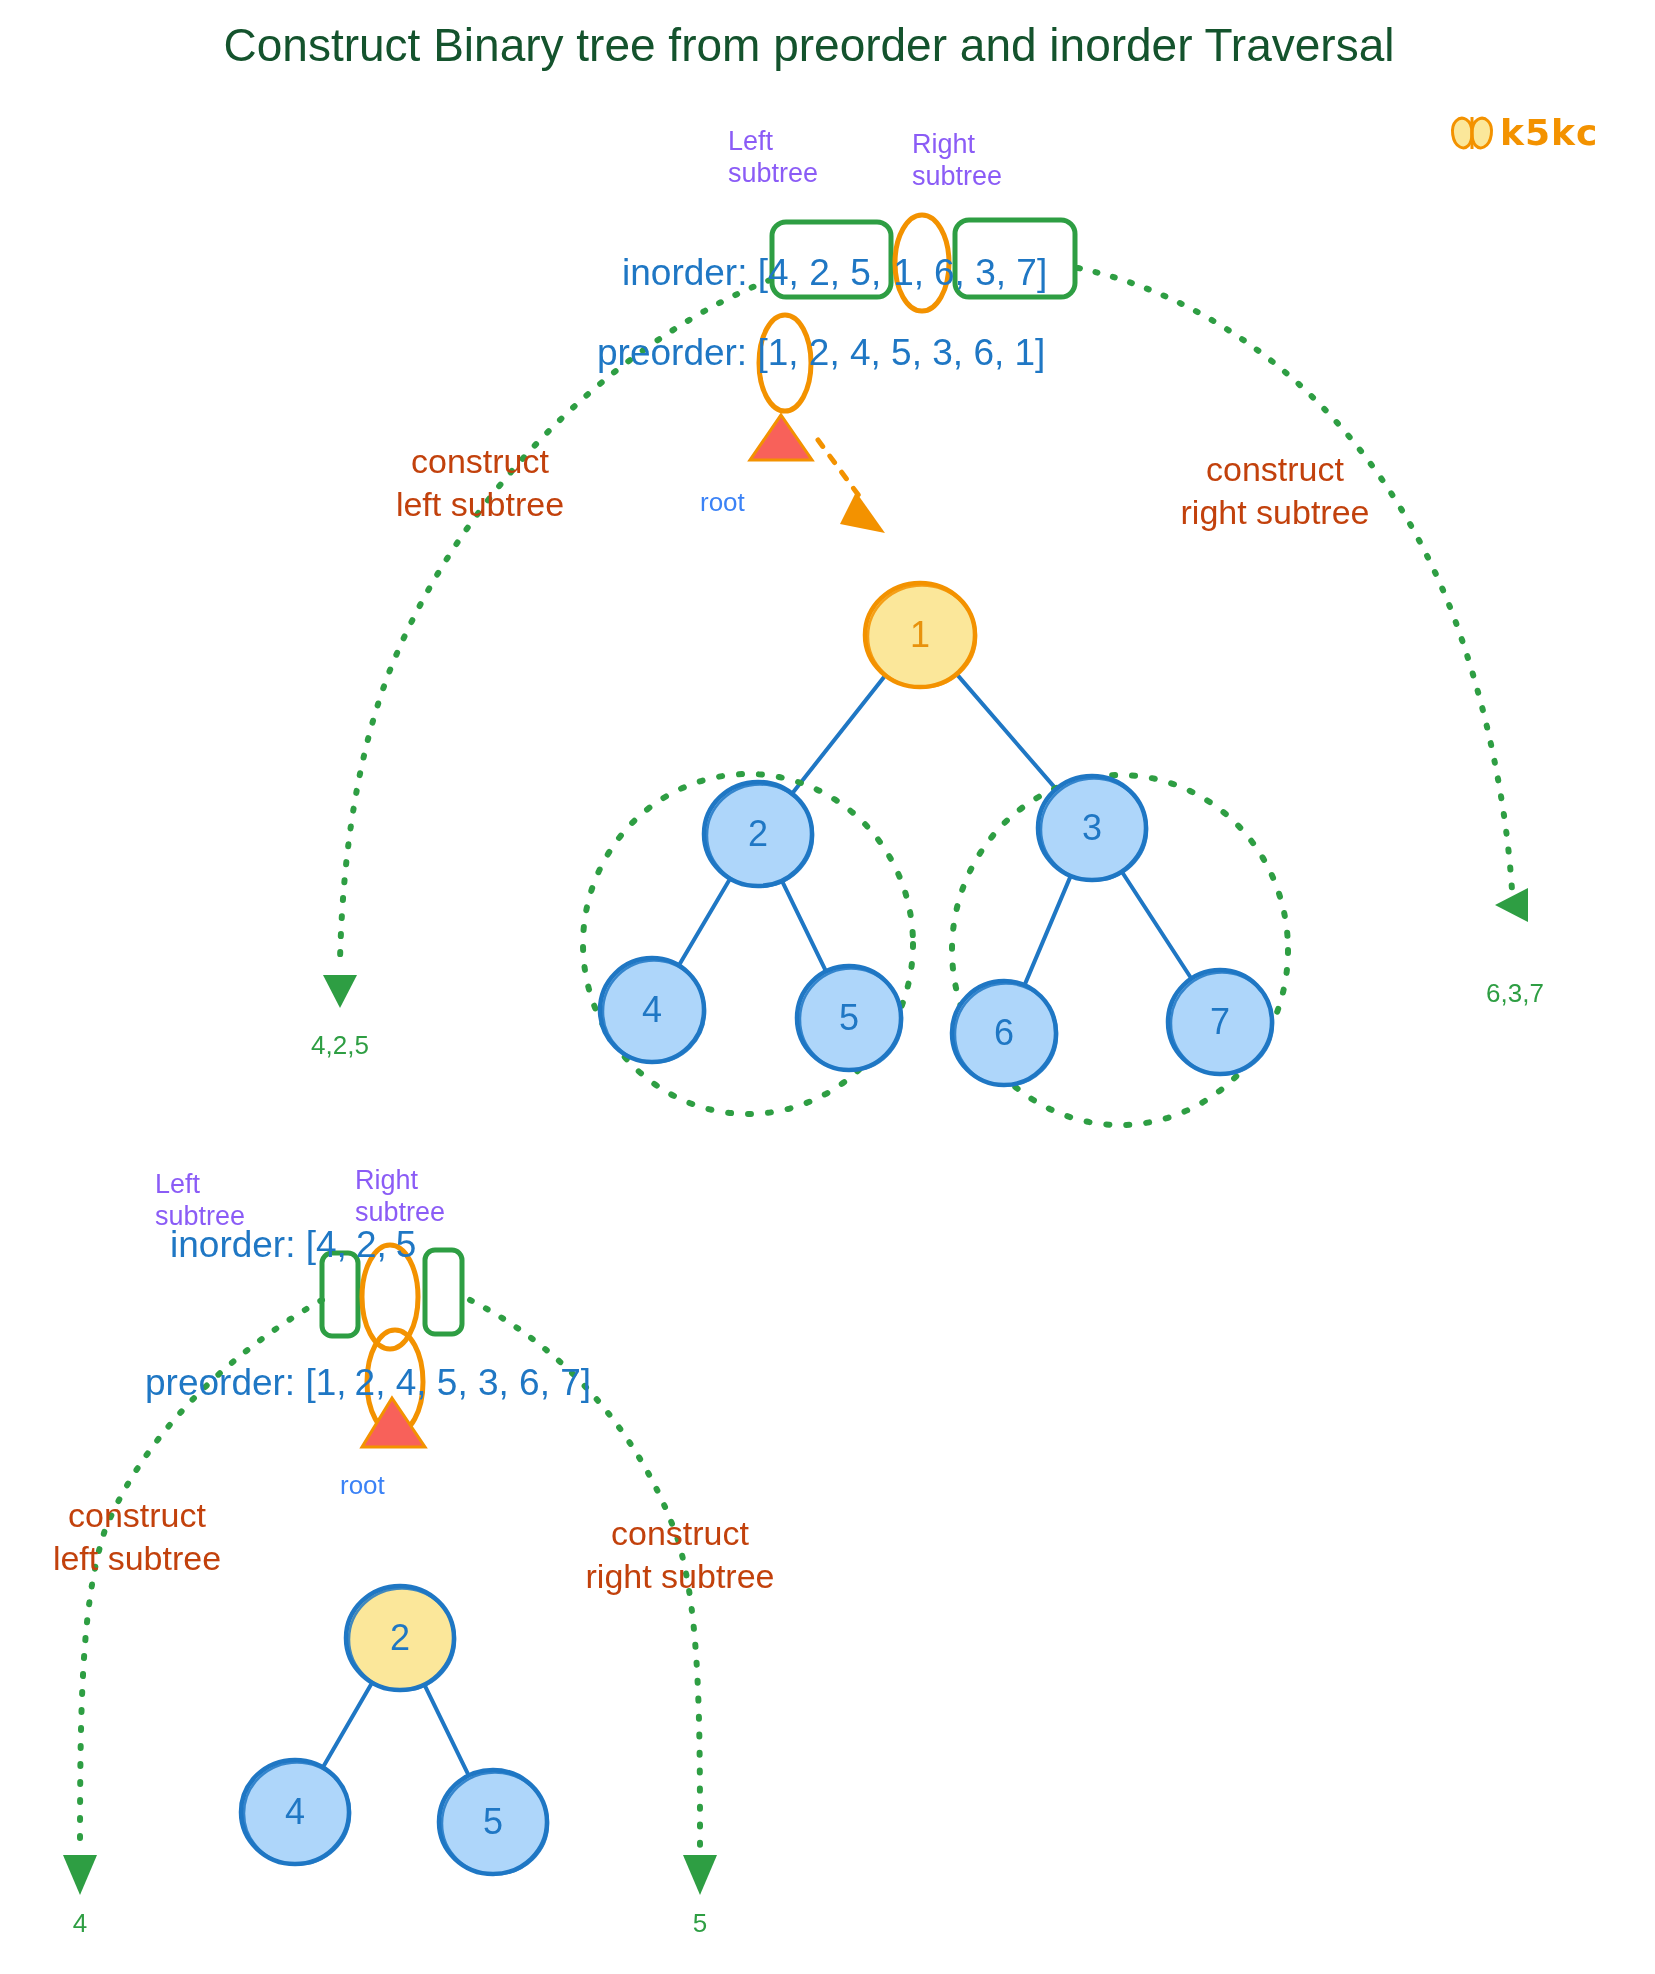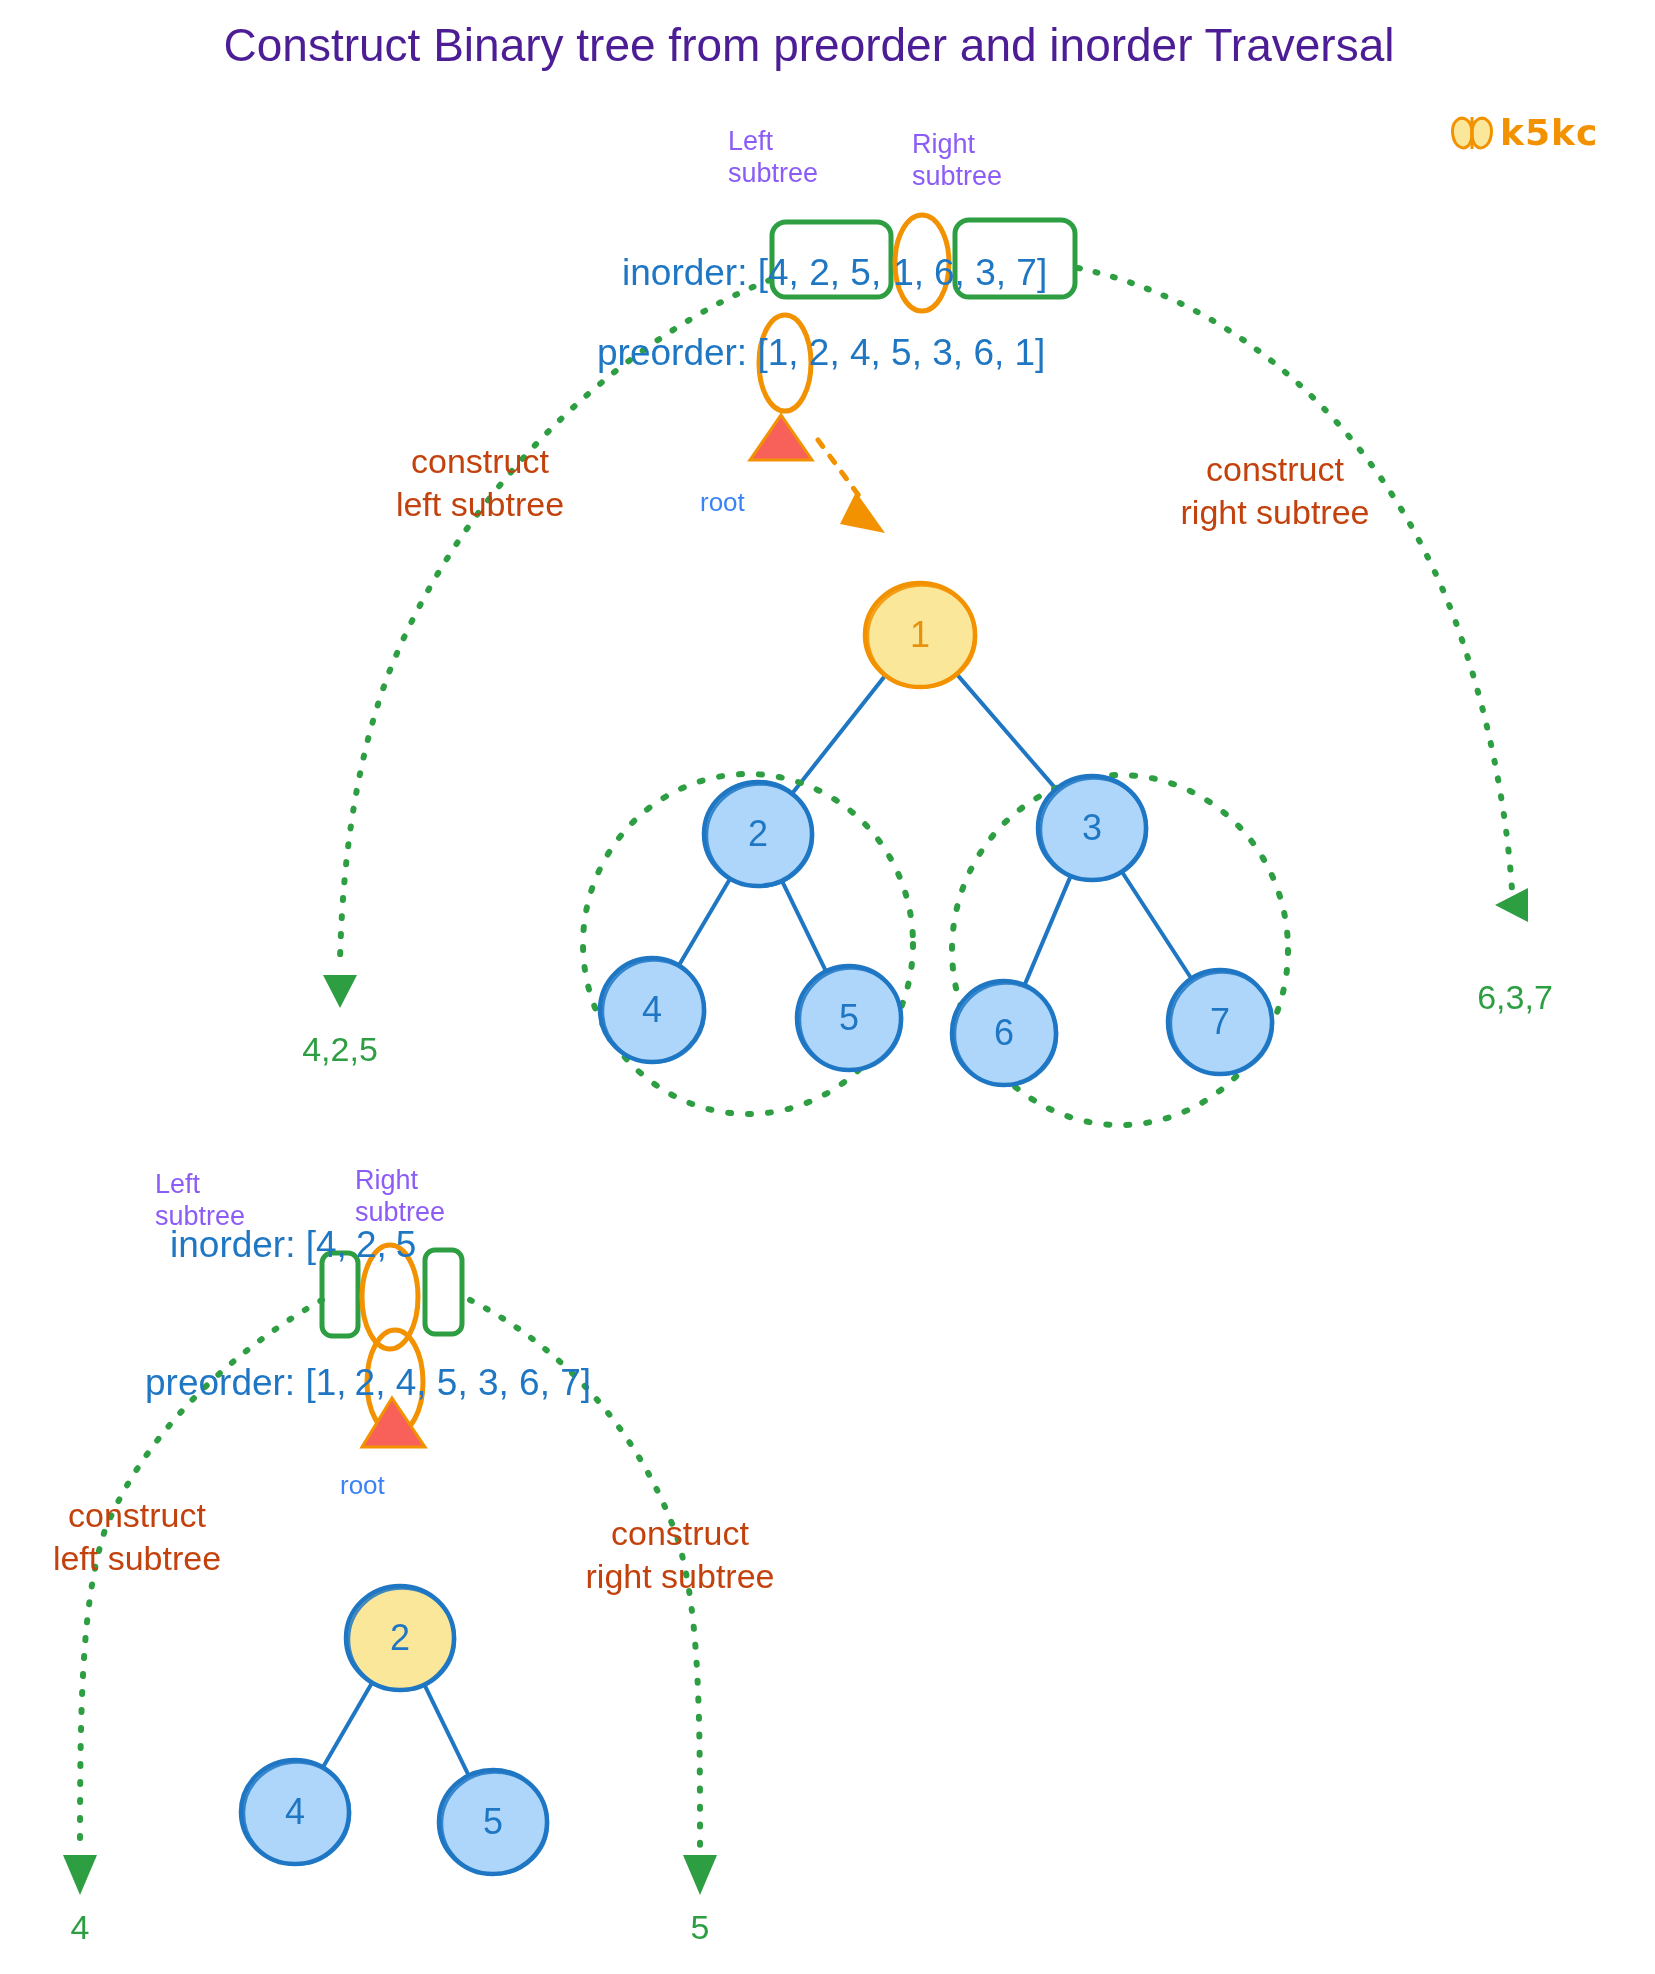--- a/index.html
+++ b/index.html
@@ -20,21 +20,21 @@
     width: 1655px;
     height: 1974px;
   }
   .abs { position: absolute; }
 
   .title {
     left: 0; top: 18px;
     width: 1618px;
     text-align: center;
     font-size: 46px;
-    color: #4c1d95;
+    color: #14532d;
     letter-spacing: 0px;
     white-space: nowrap;
   }
 
   .logo-wrap {
     left: 1448px; top: 112px;
     display: flex;
     align-items: center;
     gap: 4px;
   }
@@ -54,21 +54,21 @@
   }
   .green-big {
     color: #c2410c;
     font-size: 34px;
     text-align: center;
     line-height: 1.25;
     white-space: nowrap;
   }
   .green-result {
     color: #2e9e43;
-    font-size: 34px;
+    font-size: 26px;
     text-align: center;
     white-space: nowrap;
   }
   .orange-label {
     color: #3b82f6;
     font-size: 26px;
     text-align: left;
     white-space: nowrap;
   }
   .seq-line {

